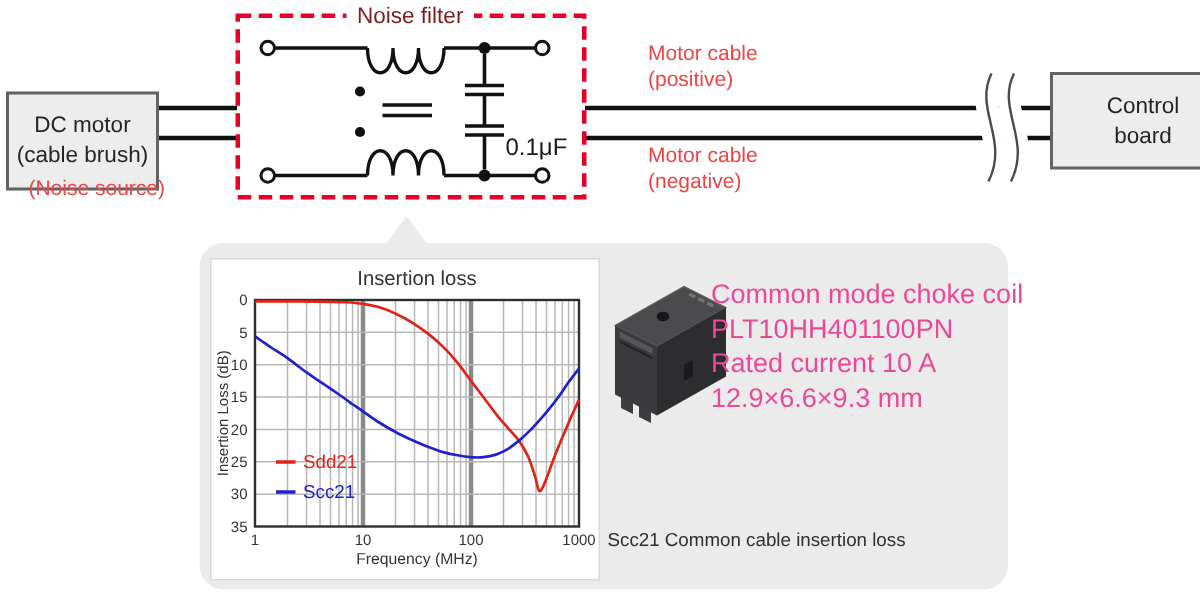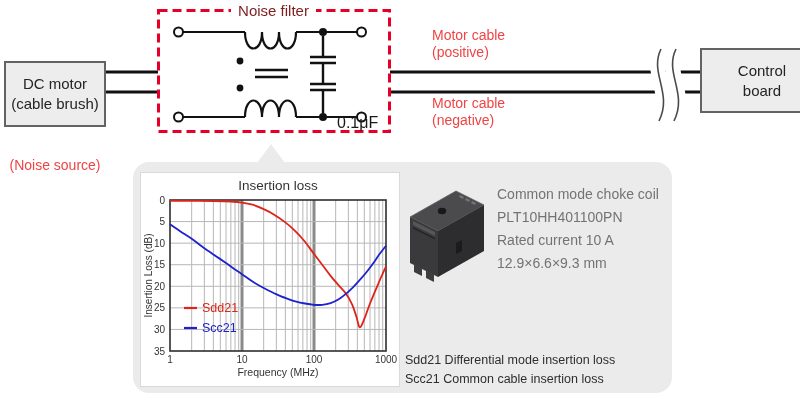--- a/index.html
+++ b/index.html
@@ -7,44 +7,44 @@
   #stage{position:relative;width:800px;height:400px;background:#fff;overflow:hidden;}
   svg text{font-family:"Liberation Sans","DejaVu Sans",sans-serif;}
 
   .node-box{position:absolute;background:#ededed;border:2px solid #636363;
     display:flex;flex-direction:column;align-items:center;justify-content:center;
     font-size:15px;line-height:1.32;color:#242424;text-align:center;}
   #dc-motor-box{left:4px;top:48px;width:98px;height:62px;margin-top:13px;}
   #control-board-box{left:700px;top:48px;width:88px;height:61px;padding-left:16px;}
 
   .caption{position:absolute;font-size:14px;line-height:1.18;color:#ef4444;}
-  #noise-source-label{left:0px;top:117px;width:110px;text-align:center;margin-top:40px;}
+  #noise-source-label{left:0px;top:117px;width:110px;text-align:right;}
   #cable-pos-label{left:432px;top:27px;}
   #cable-neg-label{left:432px;top:95px;}
 
   #overlay-svg{position:absolute;left:0;top:0;}
 
   #noise-filter-label{position:absolute;left:158px;top:2px;width:231px;text-align:center;
     font-size:15px;color:#7f1d1d;pointer-events:none;}
   #noise-filter-label span{background:#fff;padding:0 7px;}
 
-  #cap-value-label{position:absolute;left:337px;top:90px;font-size:16px;color:#1a1a1a;margin-top:24px;}
+  #cap-value-label{position:absolute;left:337px;top:90px;font-size:16px;color:#1a1a1a;}
 
   #info-panel{position:absolute;left:133px;top:162px;width:539px;height:231px;
     background:#ebebeb;border-radius:16px;}
   #panel-pointer{position:absolute;left:257px;top:144px;width:0;height:0;
     border-left:14px solid transparent;border-right:14px solid transparent;
     border-bottom:19px solid #ebebeb;}
 
   #chart-box{position:absolute;left:140px;top:172px;width:258px;height:213px;
     background:#fff;border:1px solid #d9d9d9;box-sizing:content-box;}
 
   #choke-image{position:absolute;left:406px;top:183px;}
 
-  #product-info{position:absolute;left:497px;top:186px;font-size:14px;color:#737373;}
+  #product-info{position:absolute;left:474px;top:186px;font-size:18px;color:#ec4899;}
   #product-info div{height:23px;}
 
   #chart-notes{position:absolute;left:405px;top:351px;font-size:12.5px;line-height:18.5px;color:#2e2e2e;}
 </style>
 </head>
 <body>
 
 <div id="stage">
 
   <svg id="overlay-svg" width="800" height="160" viewBox="0 0 800 160">
@@ -188,17 +188,16 @@
   </svg>
 
   <div id="product-info">
     <div>Common mode choke coil</div>
     <div>PLT10HH401100PN</div>
     <div>Rated current 10 A</div>
     <div>12.9×6.6×9.3 mm</div>
   </div>
 
   <div id="chart-notes">
-    <div>Sdd21 Differential mode insertion loss</div>
     <div>Scc21 Common cable insertion loss</div>
   </div>
 
 </div>
 
 </body></html>

